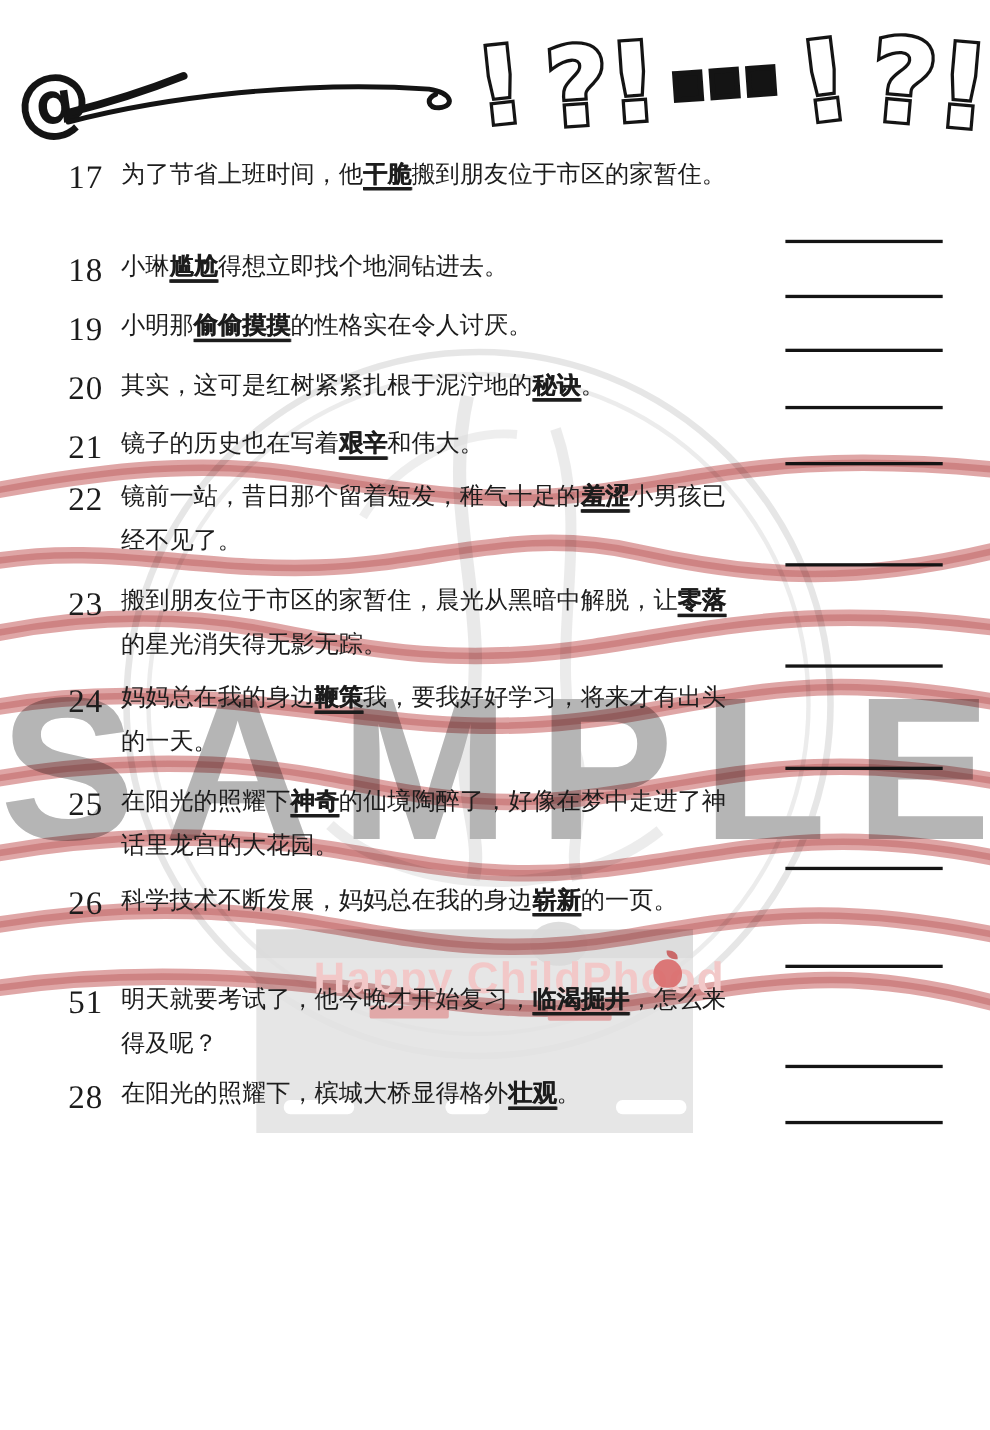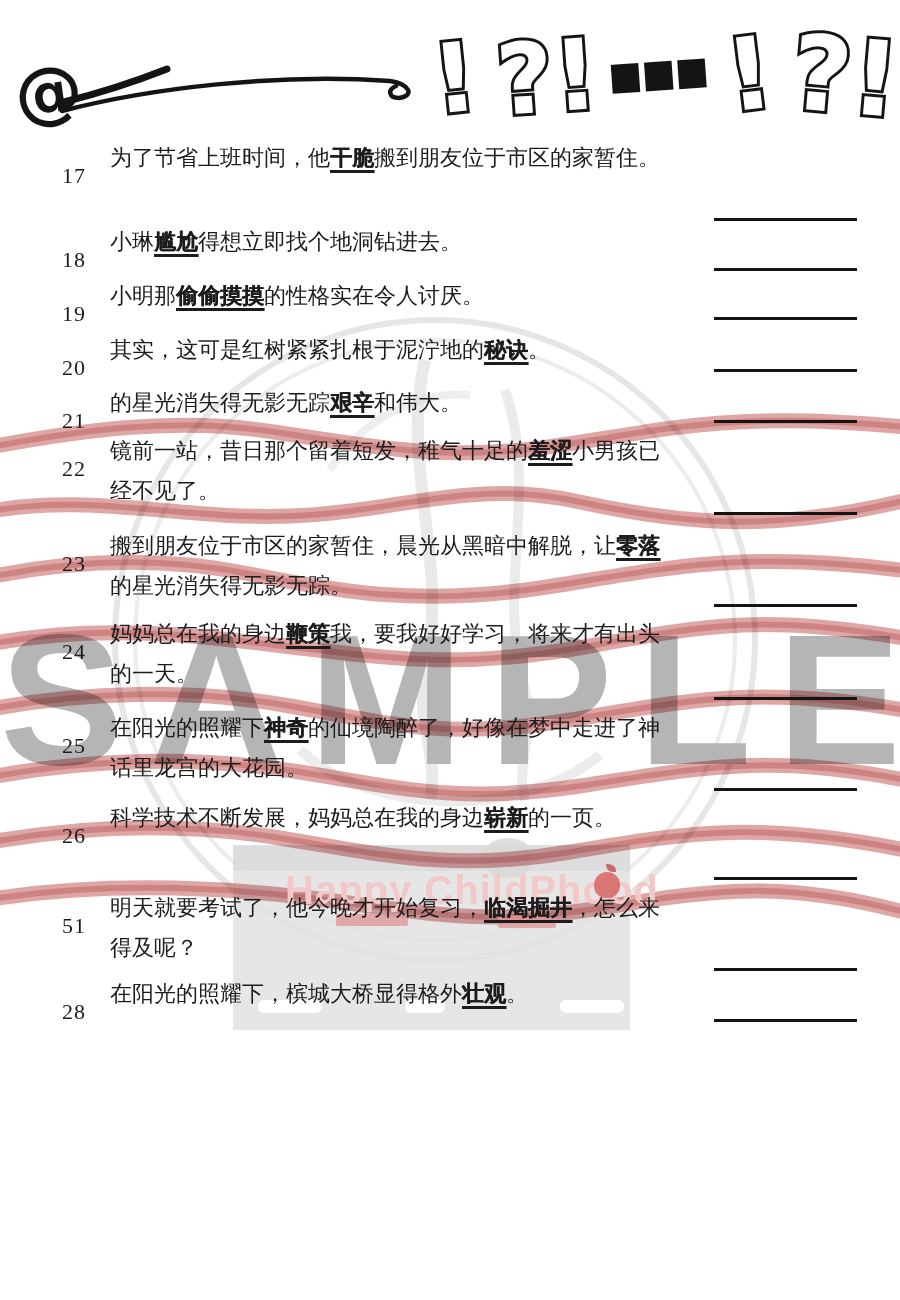--- a/index.html
+++ b/index.html
@@ -41,22 +41,22 @@
     background:#d96a6a;border-radius:50% 50% 46% 46%;z-index:4;opacity:.9;}
   .logo-leaf{position:absolute;left:320px;top:872px;width:10px;height:8px;
     background:#c85c5c;border-radius:0 80% 0 80%;z-index:4;opacity:.9;}
   .logo-minitext{position:absolute;height:12px;background:#e09999;opacity:.8;
     border-radius:2px;z-index:4;}
   
   #content{position:absolute;left:0;top:0;width:900px;height:1300px;z-index:5;}
   #header-doodles{position:absolute;left:0;top:0;}
   .q-row{position:absolute;left:62px;width:610px;}
   .q-num{
-    position:absolute;left:0;top:18px;width:44px;
-    font-size:22px;line-height:40px;letter-spacing:1px;
+    position:absolute;left:0;top:4px;width:44px;
+    font-size:30px;line-height:40px;letter-spacing:1px;
   }
   .q-text{
     position:absolute;left:48px;top:0;width:556px;
     font-size:22px;line-height:40px;word-break:break-all;
   }
   .q-text .em{
     font-weight:bold;
     text-decoration:underline;
     text-decoration-thickness:2.5px;
     text-underline-offset:5px;
@@ -146,21 +146,21 @@
           <div class="q-text"><span>小明那</span><span class="em">偷偷摸摸</span><span>的性格实在令人讨厌。</span></div>
         </div>
         <div class="answer-line" style="top: 317px;"></div>
         <div class="q-row" style="top: 330px;">
           <span class="q-num">20</span>
           <div class="q-text"><span>其实，这可是红树紧紧扎根于泥泞地的</span><span class="em">秘诀</span><span>。</span></div>
         </div>
         <div class="answer-line" style="top: 369px;"></div>
         <div class="q-row" style="top: 383px;">
           <span class="q-num">21</span>
-          <div class="q-text"><span>的星光消失得无影无踪</span><span class="em">艰辛</span><span>和伟大。</span></div>
+          <div class="q-text"><span>镜子的历史也在写着</span><span class="em">艰辛</span><span>和伟大。</span></div>
         </div>
         <div class="answer-line" style="top: 420px;"></div>
         <div class="q-row" style="top: 431px;">
           <span class="q-num">22</span>
           <div class="q-text"><span>镜前一站，昔日那个留着短发，稚气十足的</span><span class="em">羞涩</span><span>小男孩已经不见了。</span></div>
         </div>
         <div class="answer-line" style="top: 512px;"></div>
         <div class="q-row" style="top: 526px;">
           <span class="q-num">23</span>
           <div class="q-text"><span>搬到朋友位于市区的家暂住，晨光从黑暗中解脱，让</span><span class="em">零落</span><span>的星光消失得无影无踪。</span></div>

